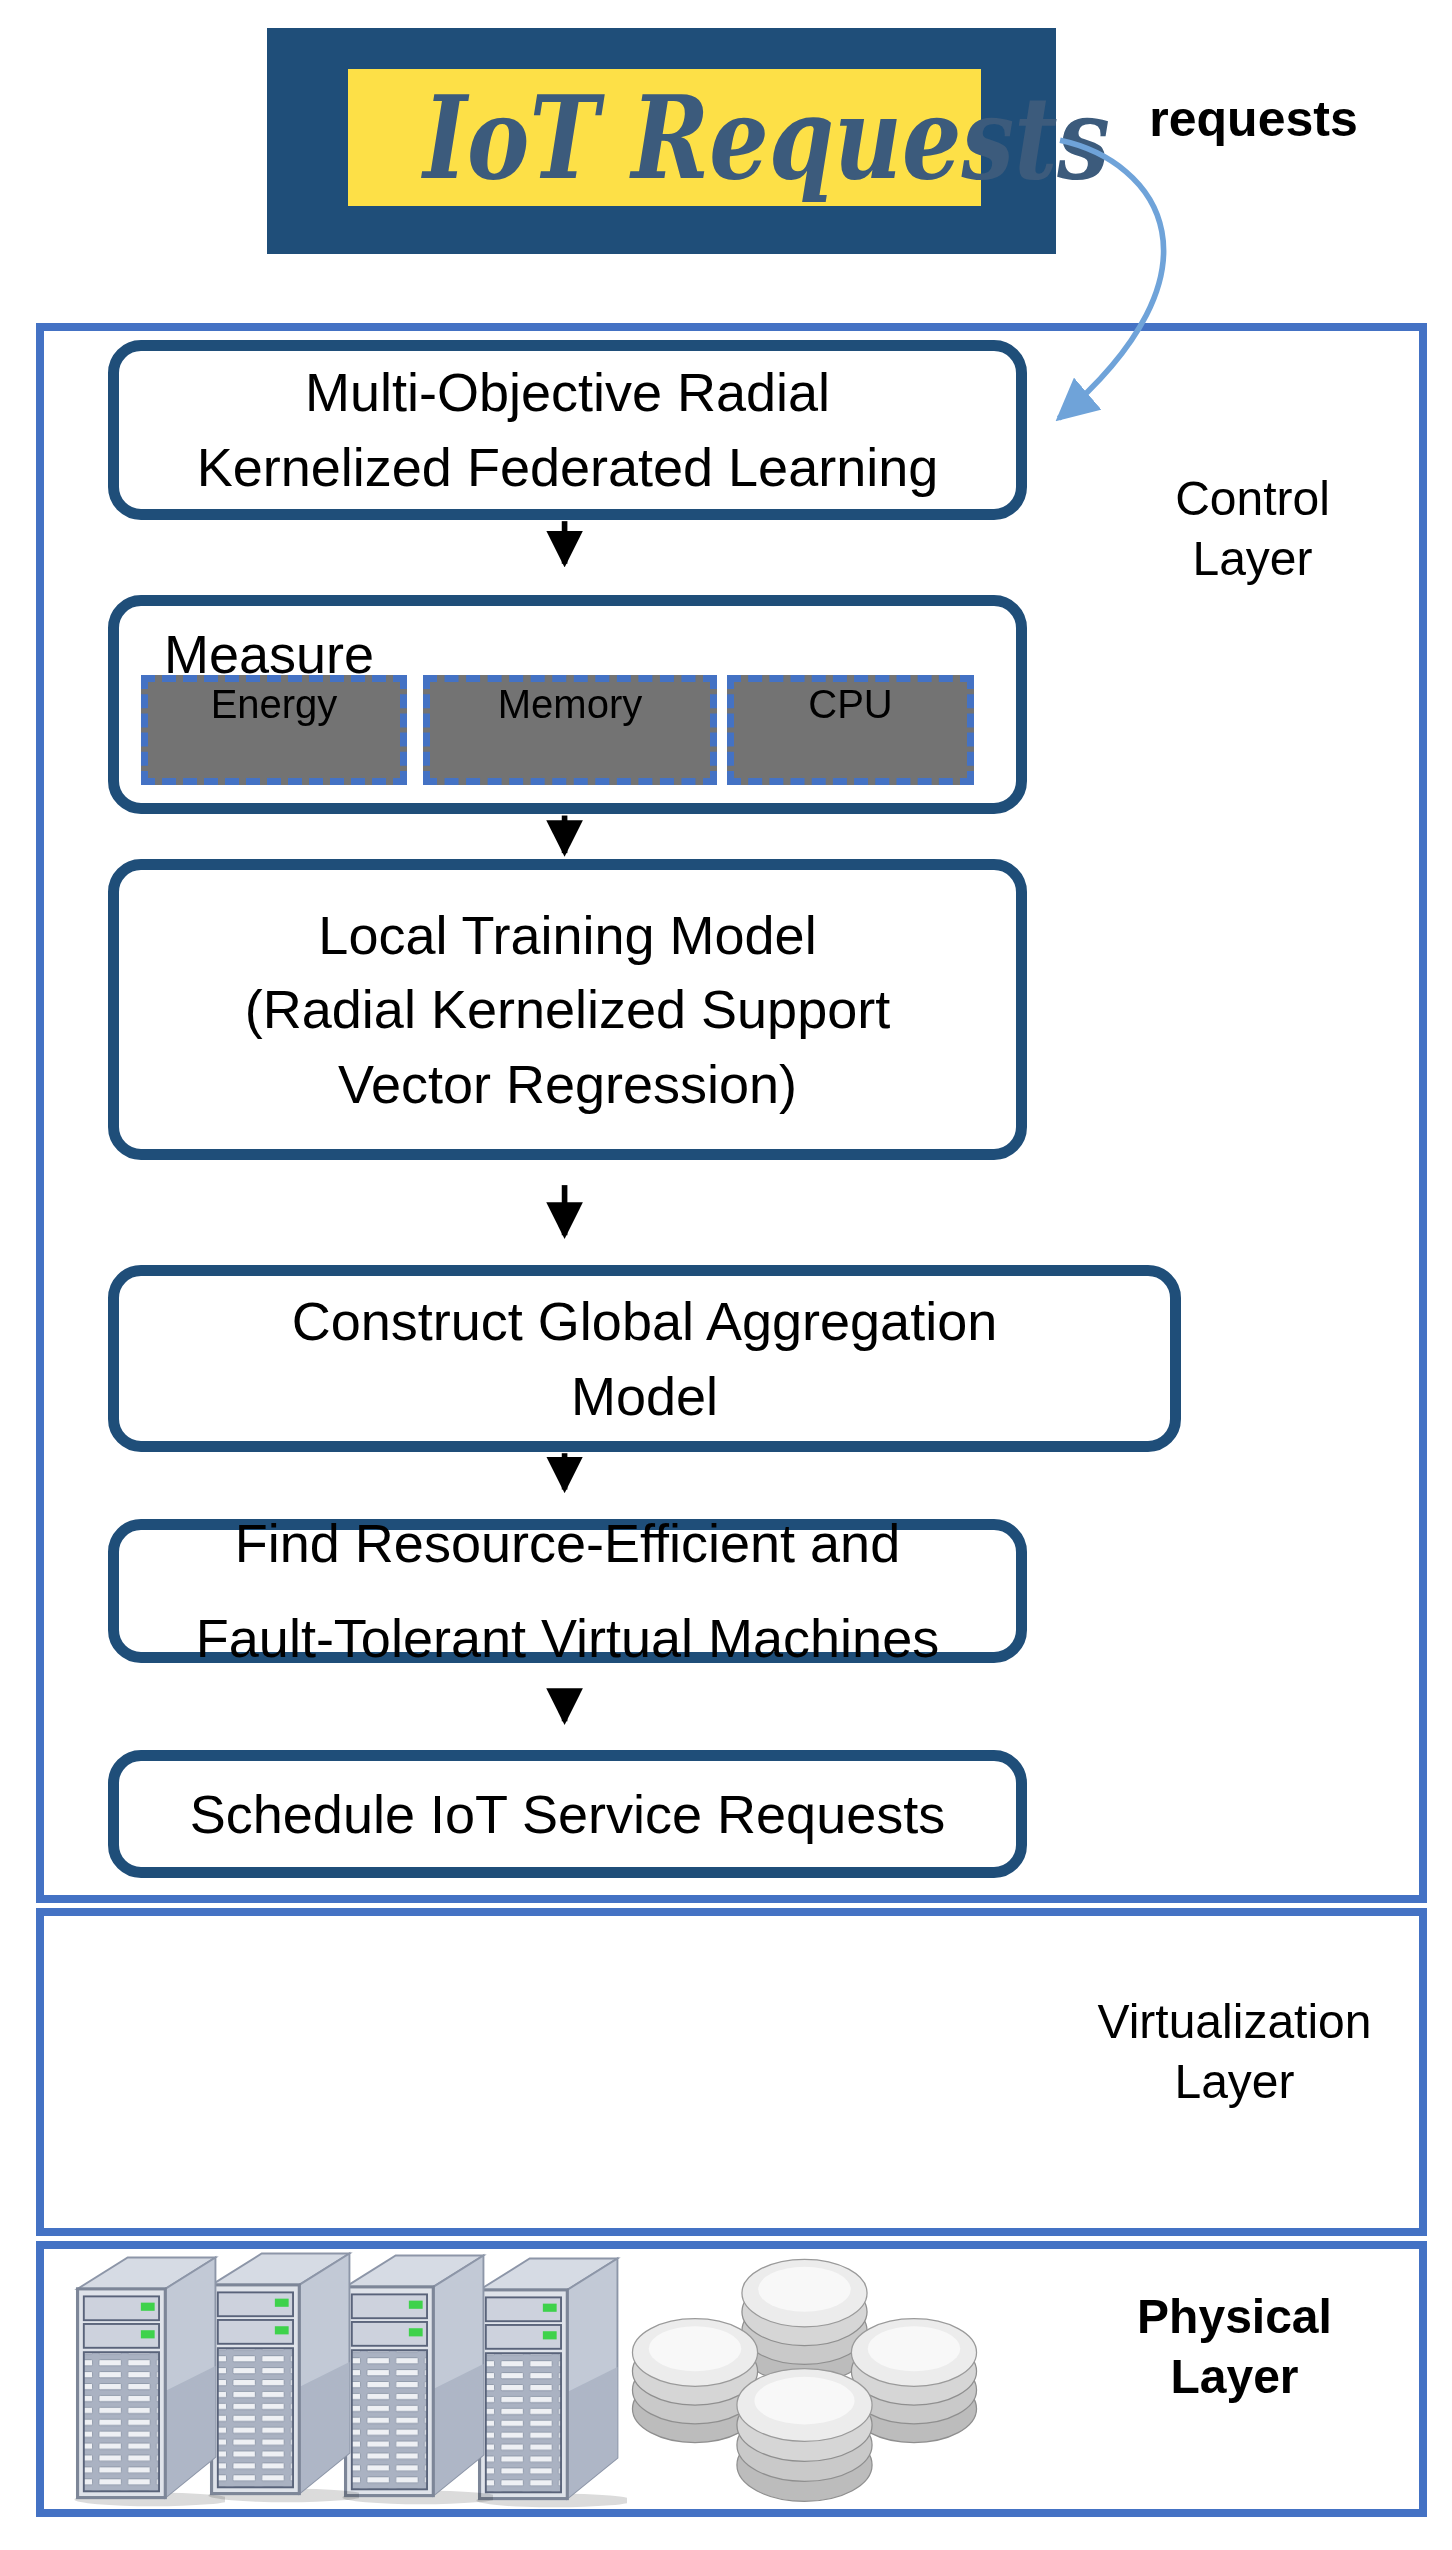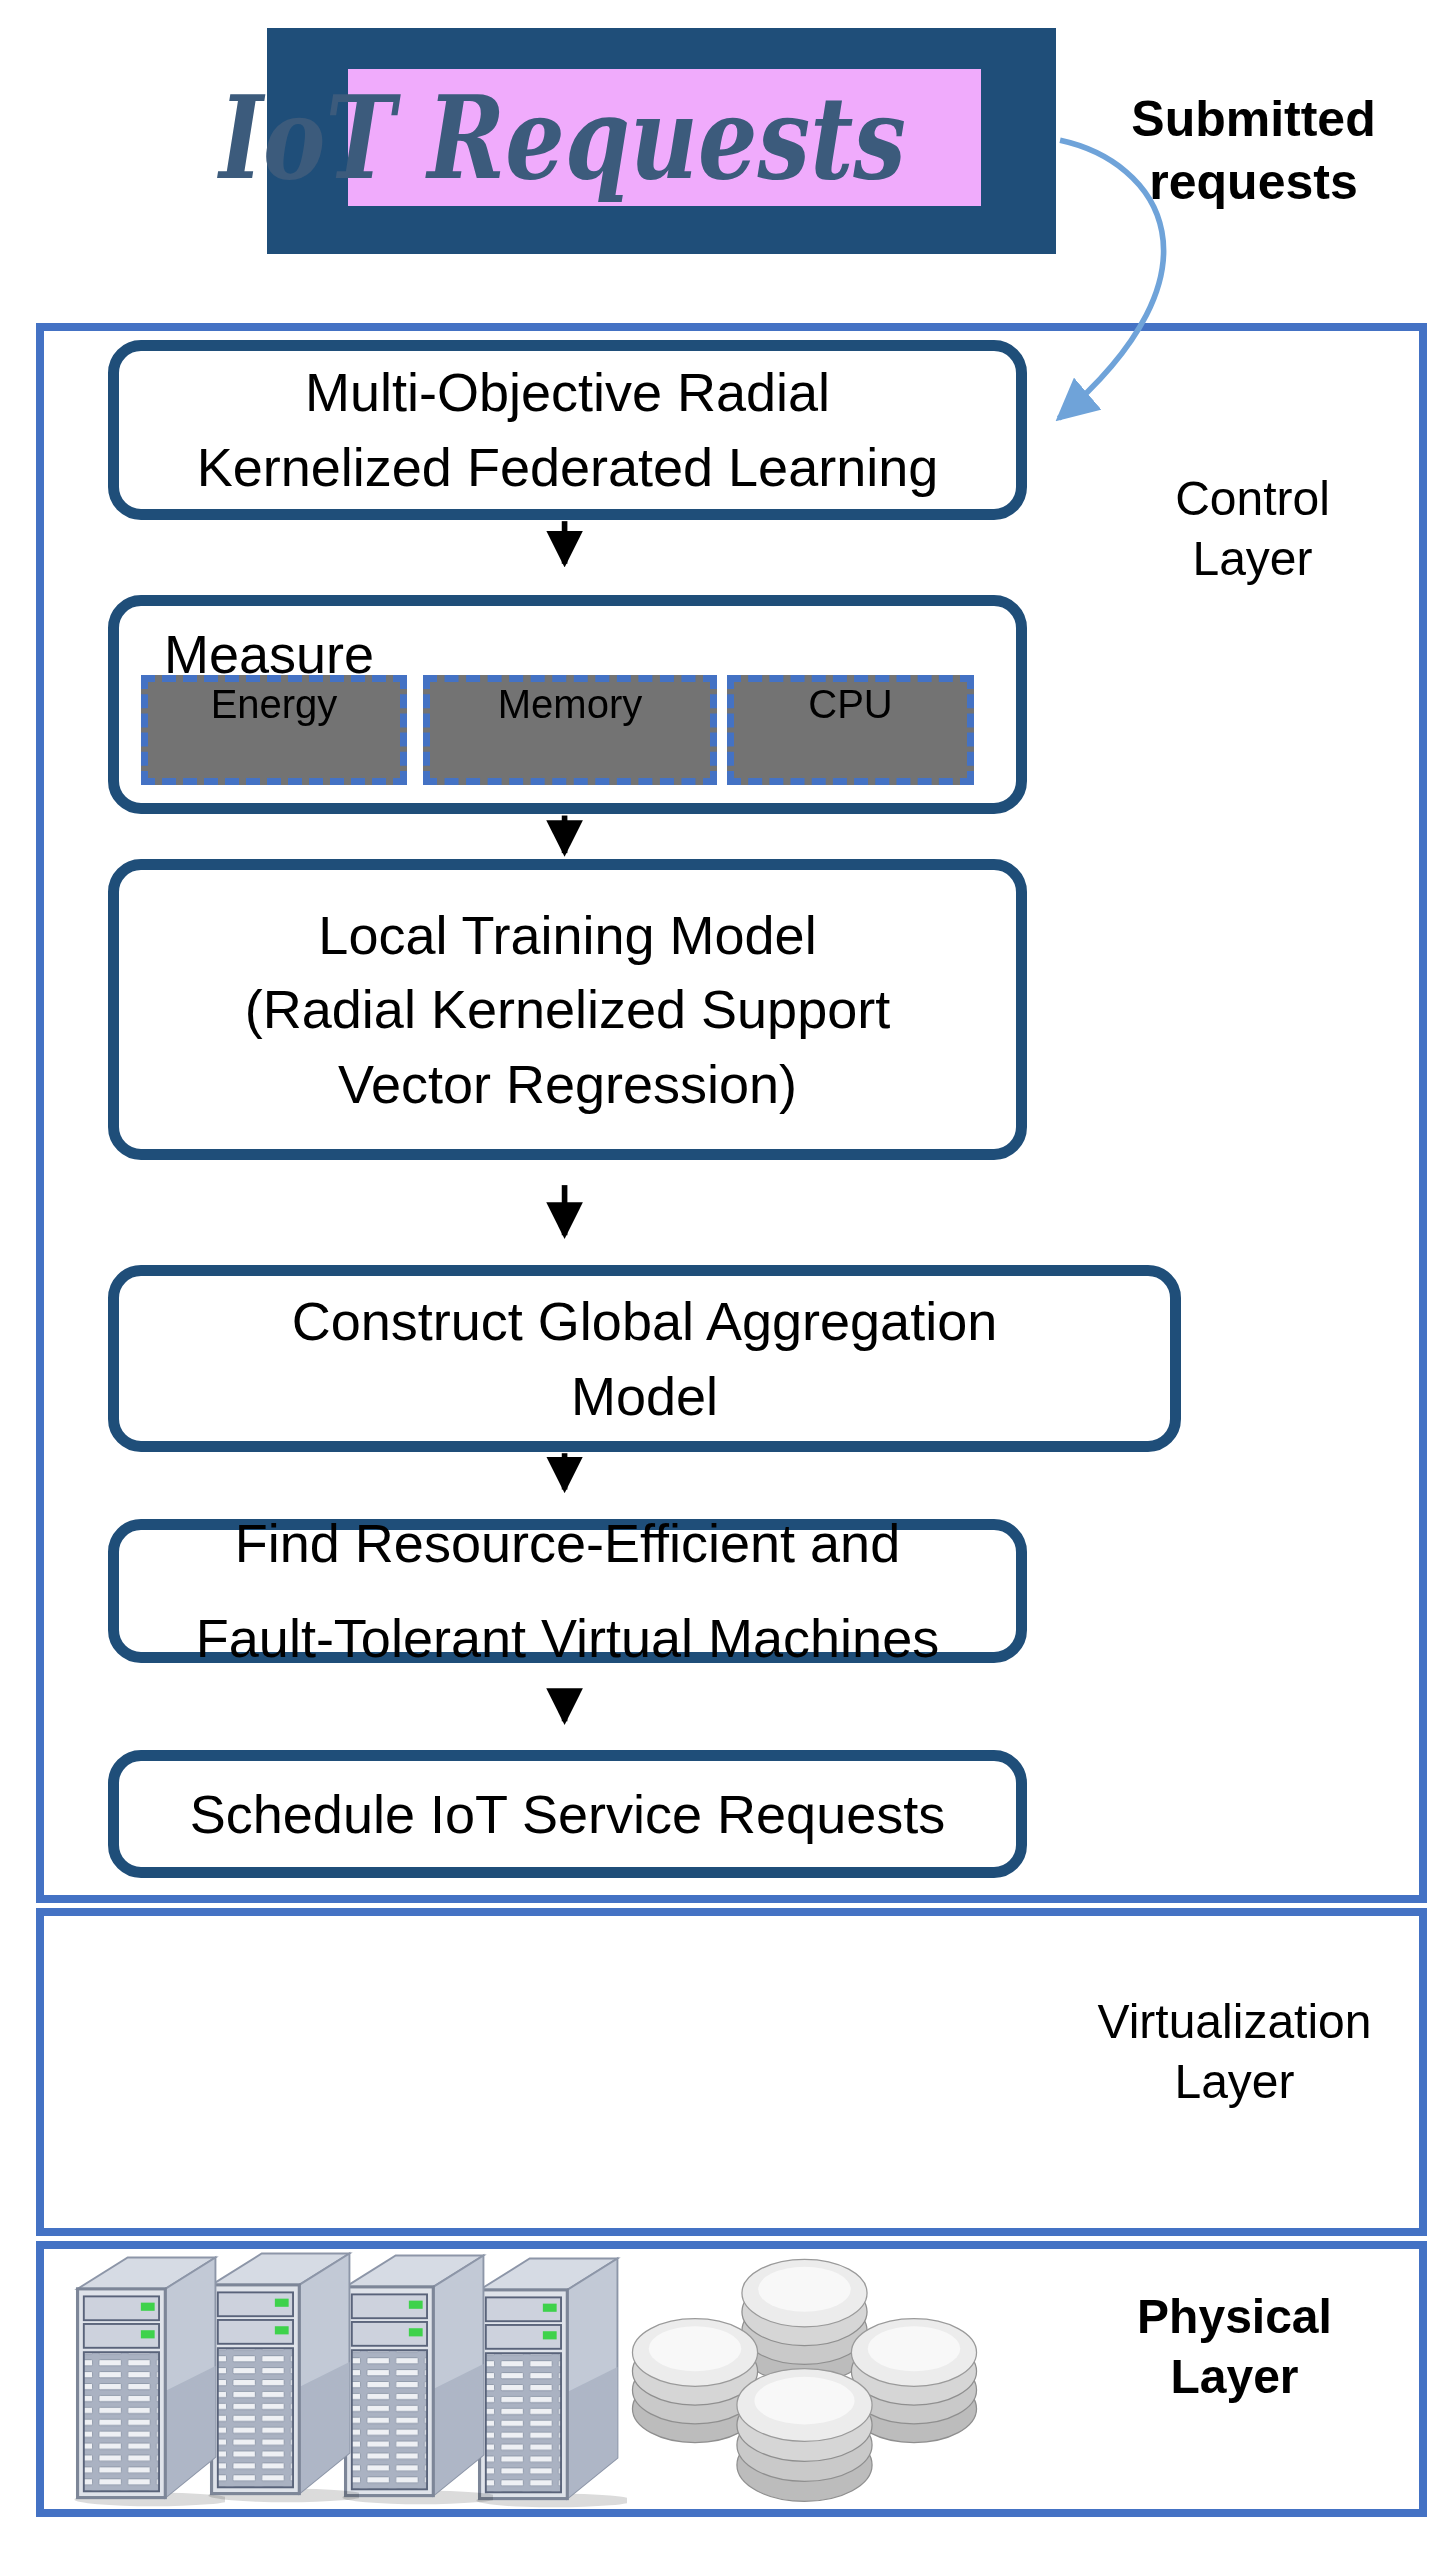--- a/index.html
+++ b/index.html
@@ -9,21 +9,21 @@
   .layer-box{position:absolute;border:8.8px solid #4472C4;background:#ffffff;box-sizing:border-box;}
   .flow-box{position:absolute;border:11.3px solid #1F4E79;border-radius:33px;background:#ffffff;
             box-sizing:border-box;display:flex;flex-direction:column;align-items:center;justify-content:center;
             font-size:54px;line-height:1.38;color:#000;text-align:center;}
   .flow-box .ln{white-space:nowrap;}
   .layer-label{position:absolute;width:401px;font-size:48px;line-height:1.24;color:#000;text-align:center;}
   .layer-label .ln{white-space:nowrap;}
   .dashed-box{position:absolute;border:7.5px dashed #4472C4;background:#737373;box-sizing:border-box;
               display:flex;align-items:flex-start;justify-content:center;font-size:40px;color:#000;}
   .navy-panel{position:absolute;background:#1F4E79;}
-  .navy-inner{position:absolute;background:#f0abfc;display:flex;align-items:center;justify-content:flex-end;}
+  .navy-inner{position:absolute;background:#fde047;display:flex;align-items:center;justify-content:flex-start;}
   .serif-text{font-family:"DejaVu Serif","Liberation Serif",serif;font-style:italic;font-weight:700;
               color:#3C5B7C;white-space:nowrap;transform:scaleX(0.82);}
   .iot-title{font-size:114px;}
   .vm-text{font-size:112px;}
   .vm-text sub{font-size:0.56em;line-height:0;vertical-align:-0.32em;}
   .annotation{position:absolute;font-size:50px;font-weight:700;color:#000;line-height:1.25;text-align:center;}
   .annotation .ln{white-space:nowrap;}
   .measure-label{position:absolute;font-size:54px;color:#000;white-space:nowrap;}
   svg{display:block;}
   .abs{position:absolute;}
@@ -37,21 +37,20 @@
   <div class="layer-box" style="left:36px;top:1908px;width:1391px;height:328px;"></div>
   <div class="layer-box" style="left:36px;top:2241px;width:1391px;height:276px;"></div>
 
   <div class="navy-panel" style="left:267px;top:28px;width:789px;height:226px;">
     <div class="navy-inner" style="left:81px;top:41px;right:75px;bottom:48px;">
       <span class="serif-text iot-title">IoT Requests</span>
     </div>
   </div>
 
   <div class="annotation" style="left:1078px;top:88px;width:351px;">
-    <div class="ln">Submitted</div>
     <div class="ln">requests</div>
   </div>
 
   <div class="flow-box" style="left:108px;top:340px;width:919px;height:180px;">
     <div class="ln">Multi-Objective Radial</div>
     <div class="ln">Kernelized Federated Learning</div>
   </div>
 
   <div class="flow-box" style="left:108px;top:595px;width:919px;height:219px;justify-content:flex-start;">
     <div class="measure-label" style="left:45px;top:11.3px;">Measure</div>

